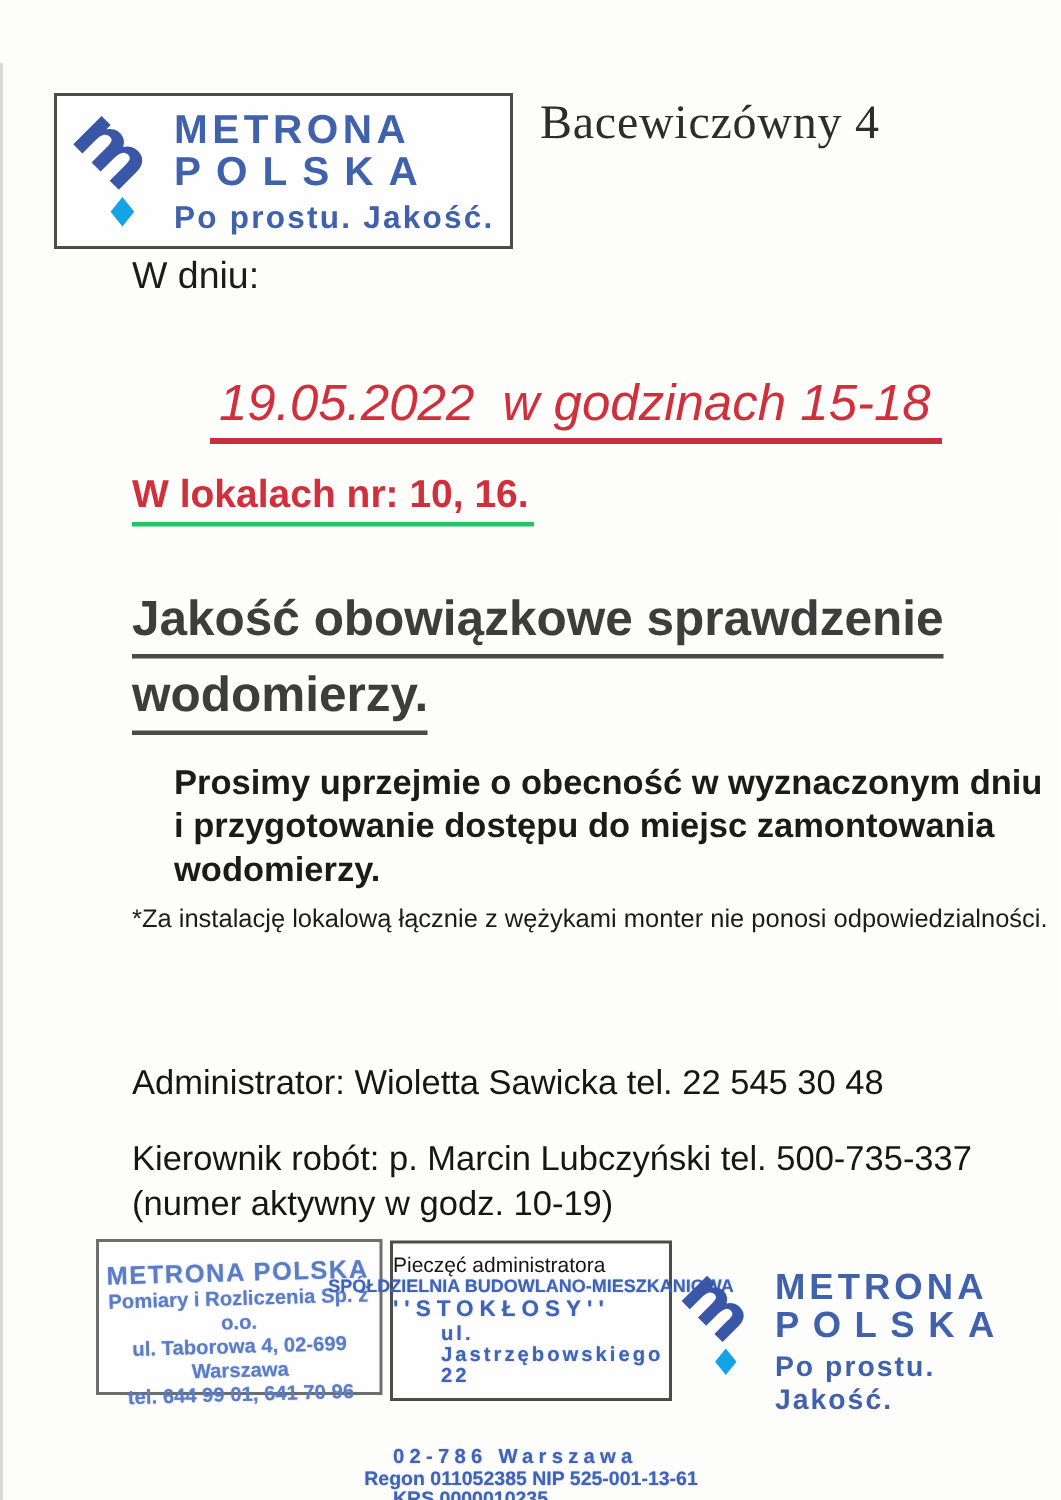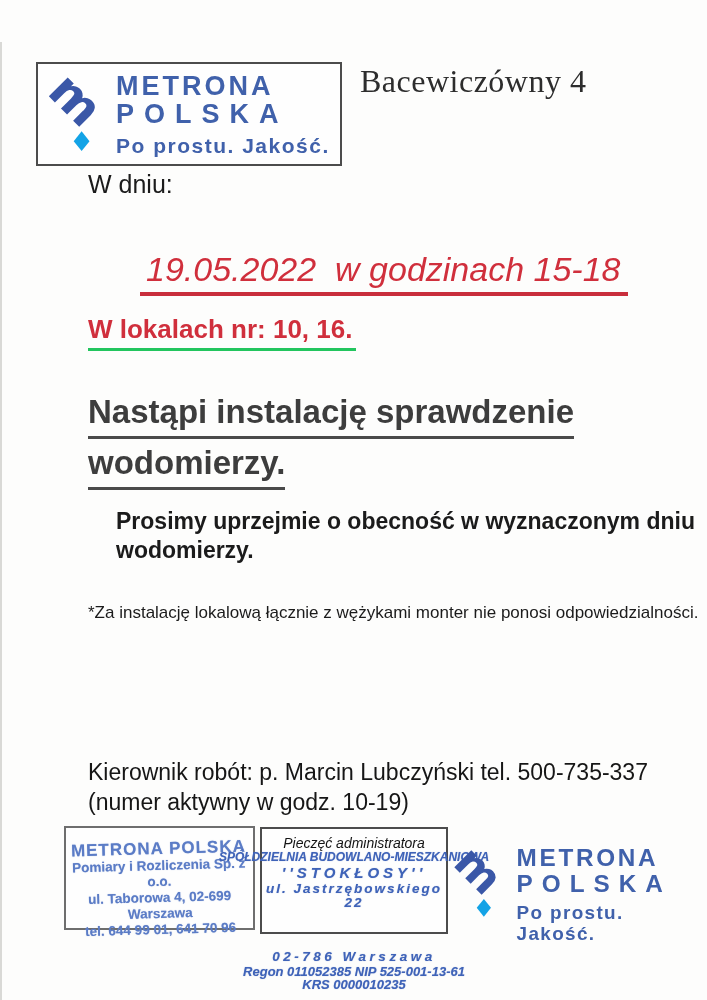--- a/index.html
+++ b/index.html
@@ -64,27 +64,27 @@
   .stamp-metrona .ink{
     margin-top:11px;text-align:center;color:#5b7cc6;
     transform:rotate(-1.6deg);
     text-shadow:0 0 1px rgba(91,124,198,0.55);
   }
   .sm-l1{font-size:17px;font-weight:bold;letter-spacing:1px;line-height:19px;}
   .sm-l2{font-size:13.5px;font-weight:bold;line-height:16px;}
 
   .stamp-admin{
     left:260px;top:827px;width:184px;height:103px;
-    border:2px solid #4c4c4c;background:#fefefe;text-align:center;font-style:italic;
+    border:2px solid #4c4c4c;background:#fefefe;
   }
   .stamp-caption{margin-top:6px;font-size:14px;color:#141414;}
   .stamp-admin .ink{color:#3f63b8;font-weight:bold;text-shadow:0 0 1px rgba(63,99,184,0.5);}
   .sa-l1{font-size:12px;line-height:13px;}
   .sa-l2{font-size:15px;letter-spacing:4px;line-height:16px;margin-top:1px;}
-  .sa-l3{font-size:13.5px;letter-spacing:2px;line-height:14px;margin-top:1px;}
+  .sa-l3{font-size:13.5px;letter-spacing:2px;line-height:14px;margin-top:1px;margin-left:32px;}
   .sa-l4{font-size:13.5px;letter-spacing:3.5px;line-height:14px;margin-top:40px;}
   .sa-l5{font-size:13px;line-height:13px;margin-top:1px;}
   .sa-l6{font-size:13px;line-height:13px;}
   .wide{position:relative;left:50%;transform:translateX(-50%);white-space:nowrap;width:max-content;}
 </style>
 </head>
 <body>
 
 <div class="page">
 
@@ -106,31 +106,33 @@
 
   <div class="abs building-title">Bacewiczówny 4</div>
 
   <div class="abs date-intro">W dniu:</div>
 
   <div class="abs date-line">19.05.2022  w godzinach 15-18</div>
 
   <div class="abs units-line">W lokalach nr: 10, 16.</div>
 
   <div class="abs notice-heading">
-    <div><span class="u">Nastąpi instalację sprawdzenie</span></div>
+    <div><span class="u">Jakość obowiązkowe sprawdzenie</span></div>
     <div><span class="u">wodomierzy.</span></div>
   </div>
 
   <div class="abs request-par">
     <div>Prosimy uprzejmie o obecność w wyznaczonym dniu</div>
+    <div>i przygotowanie dostępu do miejsc zamontowania</div>
     <div>wodomierzy.</div>
   </div>
 
   <div class="abs footnote">*Za instalację lokalową łącznie z wężykami monter nie ponosi odpowiedzialności.</div>
 
+  <div class="abs admin-line">Administrator: Wioletta Sawicka tel. 22 545 30 48</div>
   <div class="abs manager-lines">
     <div>Kierownik robót: p. Marcin Lubczyński tel. 500-735-337</div>
     <div>(numer aktywny w godz. 10-19)</div>
   </div>
 
   <div class="abs stamp-metrona">
     <div class="ink">
       <div class="sm-l1">METRONA POLSKA</div>
       <div class="sm-l2">Pomiary i Rozliczenia Sp. z o.o.</div>
       <div class="sm-l2">ul. Taborowa 4, 02-699 Warszawa</div>

